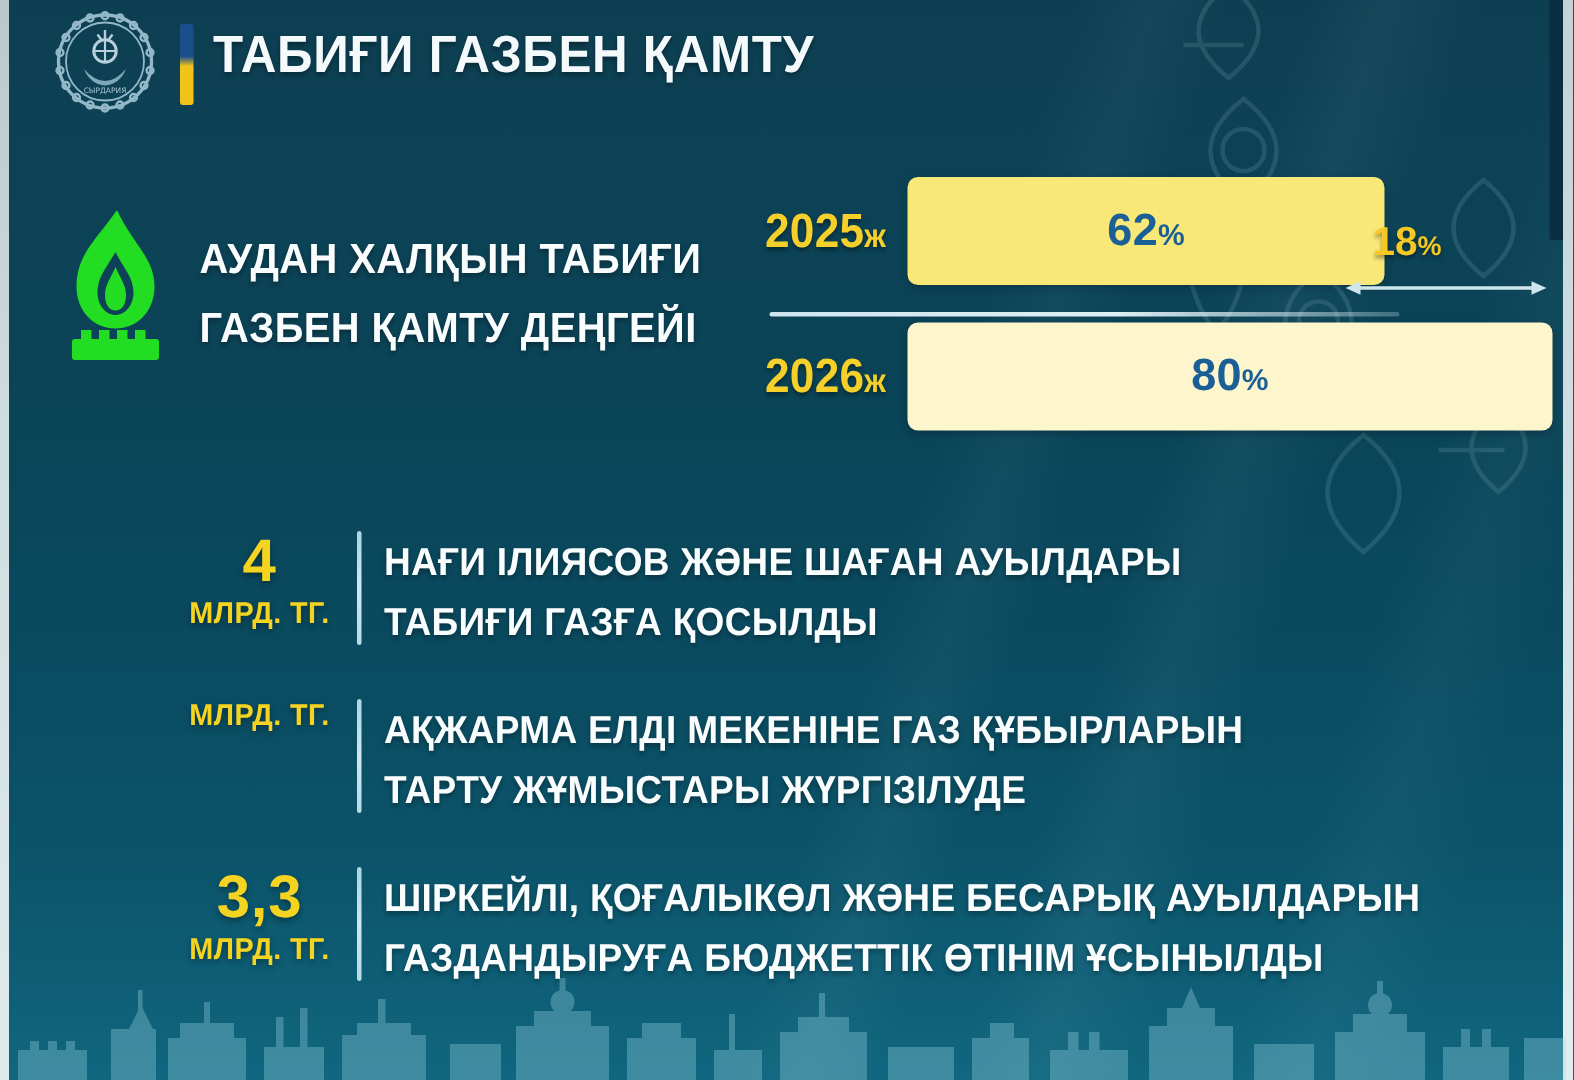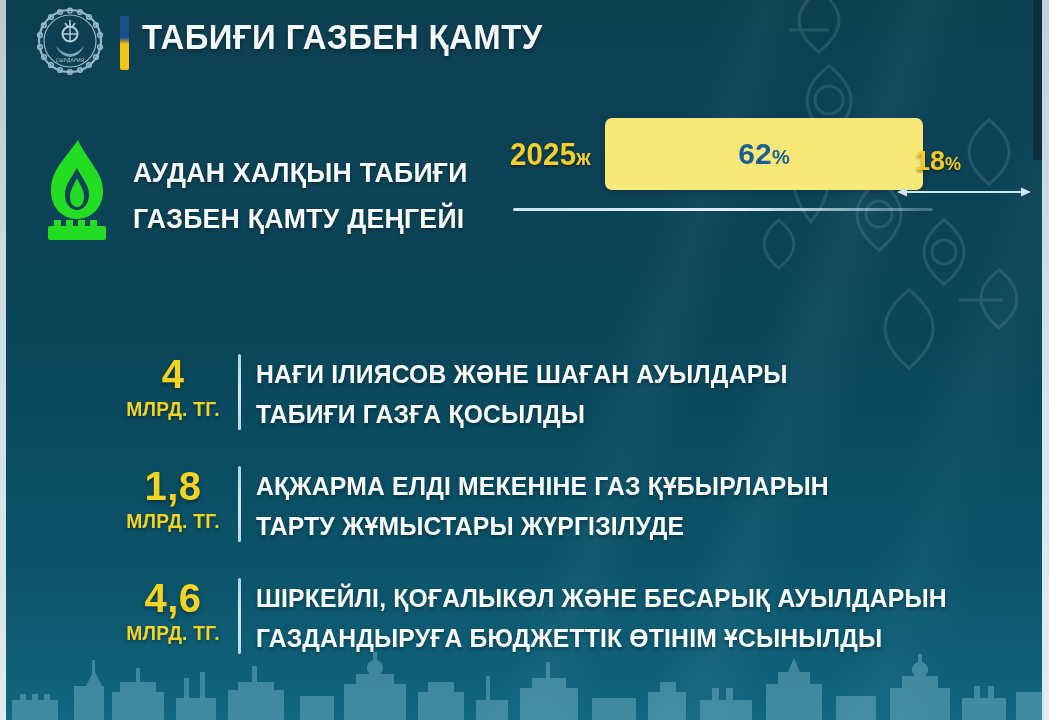--- a/index.html
+++ b/index.html
@@ -291,20 +291,30 @@
       </div>
       <div class="bar-track">
         <div class="bar-fill y2025" style="width:74%">
           <span class="bar-value"><span>62</span><span class="pct">%</span></span>
         </div>
       </div>
     </div>
 
     <div class="bar-divider"></div>
 
+    <div class="bar-row r2026">
+      <div class="bar-year">
+        <span>2026</span><span class="suffix">ж</span>
+      </div>
+      <div class="bar-track">
+        <div class="bar-fill y2026" style="width:100%">
+          <span class="bar-value"><span>80</span><span class="pct">%</span></span>
+        </div>
+      </div>
+    </div>
 
     <div class="delta">
       <div class="delta-label"><span>18</span><span class="pct">%</span></div>
       <svg class="delta-arrow" viewBox="0 0 134 12">
         <line x1="8" y1="6" x2="126" y2="6" stroke="#cfe6ef" stroke-width="2.2"></line>
         <polygon points="0,6 10,1.5 10,10.5" fill="#cfe6ef"></polygon>
         <polygon points="134,6 124,1.5 124,10.5" fill="#cfe6ef"></polygon>
       </svg>
     </div>
   </div>
@@ -318,33 +328,32 @@
       </div>
       <div class="stat-rule"></div>
       <div class="stat-text">
         <span class="line">НАҒИ ІЛИЯСОВ ЖӘНЕ ШАҒАН АУЫЛДАРЫ</span>
         <span class="line">ТАБИҒИ ГАЗҒА ҚОСЫЛДЫ</span>
       </div>
     </div>
 
     <div class="stat-item">
       <div class="stat-amount">
-        <div class="stat-number">1,8</div>
         <div class="stat-unit">МЛРД. ТГ.</div>
       </div>
       <div class="stat-rule"></div>
       <div class="stat-text">
         <span class="line">АҚЖАРМА ЕЛДІ МЕКЕНІНЕ ГАЗ ҚҰБЫРЛАРЫН</span>
         <span class="line">ТАРТУ ЖҰМЫСТАРЫ ЖҮРГІЗІЛУДЕ</span>
       </div>
     </div>
 
     <div class="stat-item">
       <div class="stat-amount">
-        <div class="stat-number">4,6</div>
+        <div class="stat-number">3,3</div>
         <div class="stat-unit">МЛРД. ТГ.</div>
       </div>
       <div class="stat-rule"></div>
       <div class="stat-text">
         <span class="line">ШІРКЕЙЛІ, ҚОҒАЛЫКӨЛ ЖӘНЕ БЕСАРЫҚ АУЫЛДАРЫН</span>
         <span class="line">ГАЗДАНДЫРУҒА БЮДЖЕТТІК ӨТІНІМ ҰСЫНЫЛДЫ</span>
       </div>
     </div>
   </div>
 

